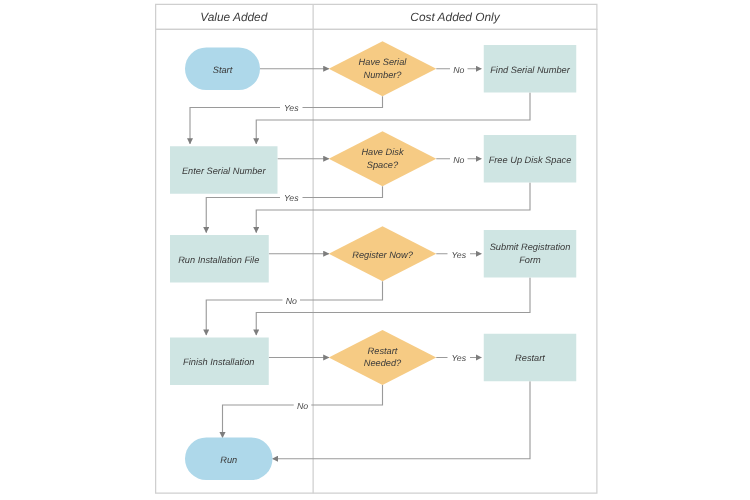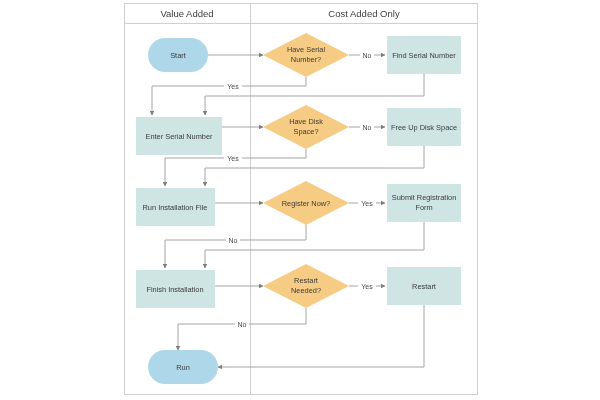--- a/index.html
+++ b/index.html
@@ -1,21 +1,21 @@
 <!DOCTYPE html>
 <html><head>
 <meta charset="utf-8">
 <style>
   html,body{margin:0;padding:0;}
   body{
     width:600px;height:400px;overflow:hidden;
     background:#ffffff;
     font-family:"Liberation Sans","DejaVu Sans",sans-serif;
   }
-  #stage{position:relative;width:576px;height:400px;}
+  #stage{position:relative;width:576px;height:400px;font-style:italic;}
   #flow{position:absolute;left:0;top:0;width:600px;height:400px;}
   .lane-title{
     font-size:9.5px;fill:#3d3d3d;text-anchor:middle;
     font-family:"Liberation Sans","DejaVu Sans",sans-serif;
   }
   .node-label{
     font-size:7.4px;fill:#3a3a3a;text-anchor:middle;
     font-family:"Liberation Sans","DejaVu Sans",sans-serif;
   }
   .edge-label{

